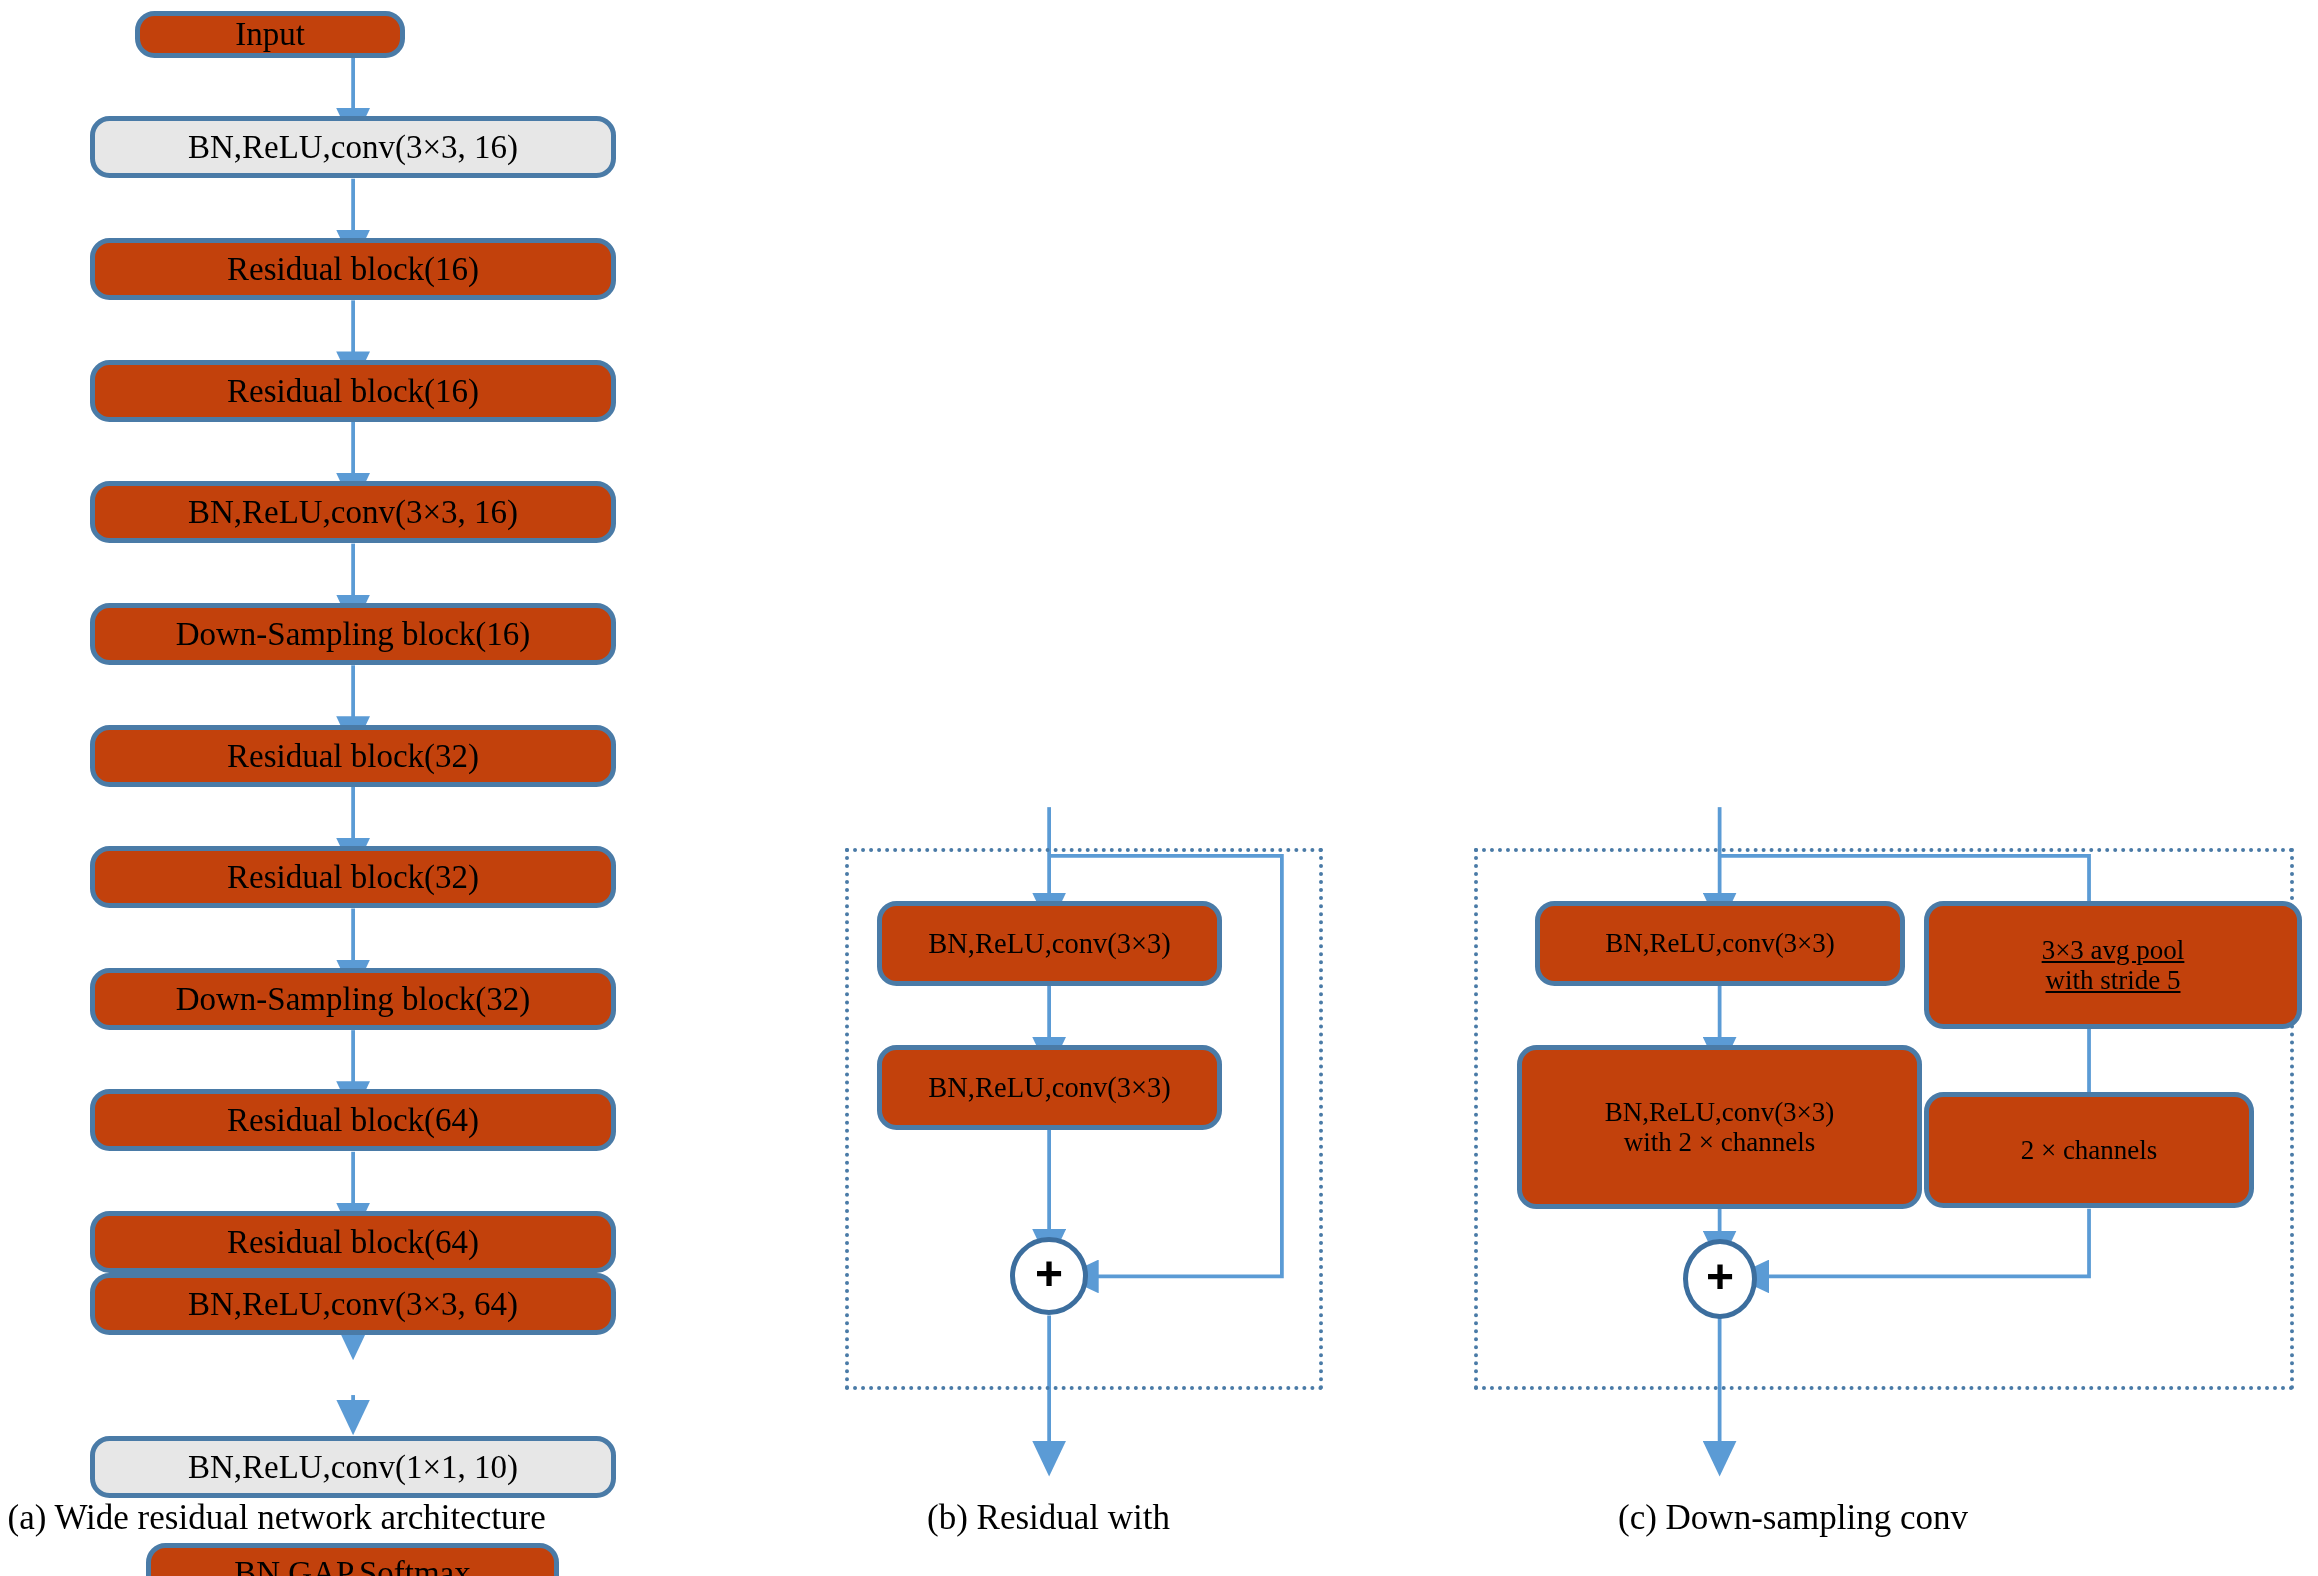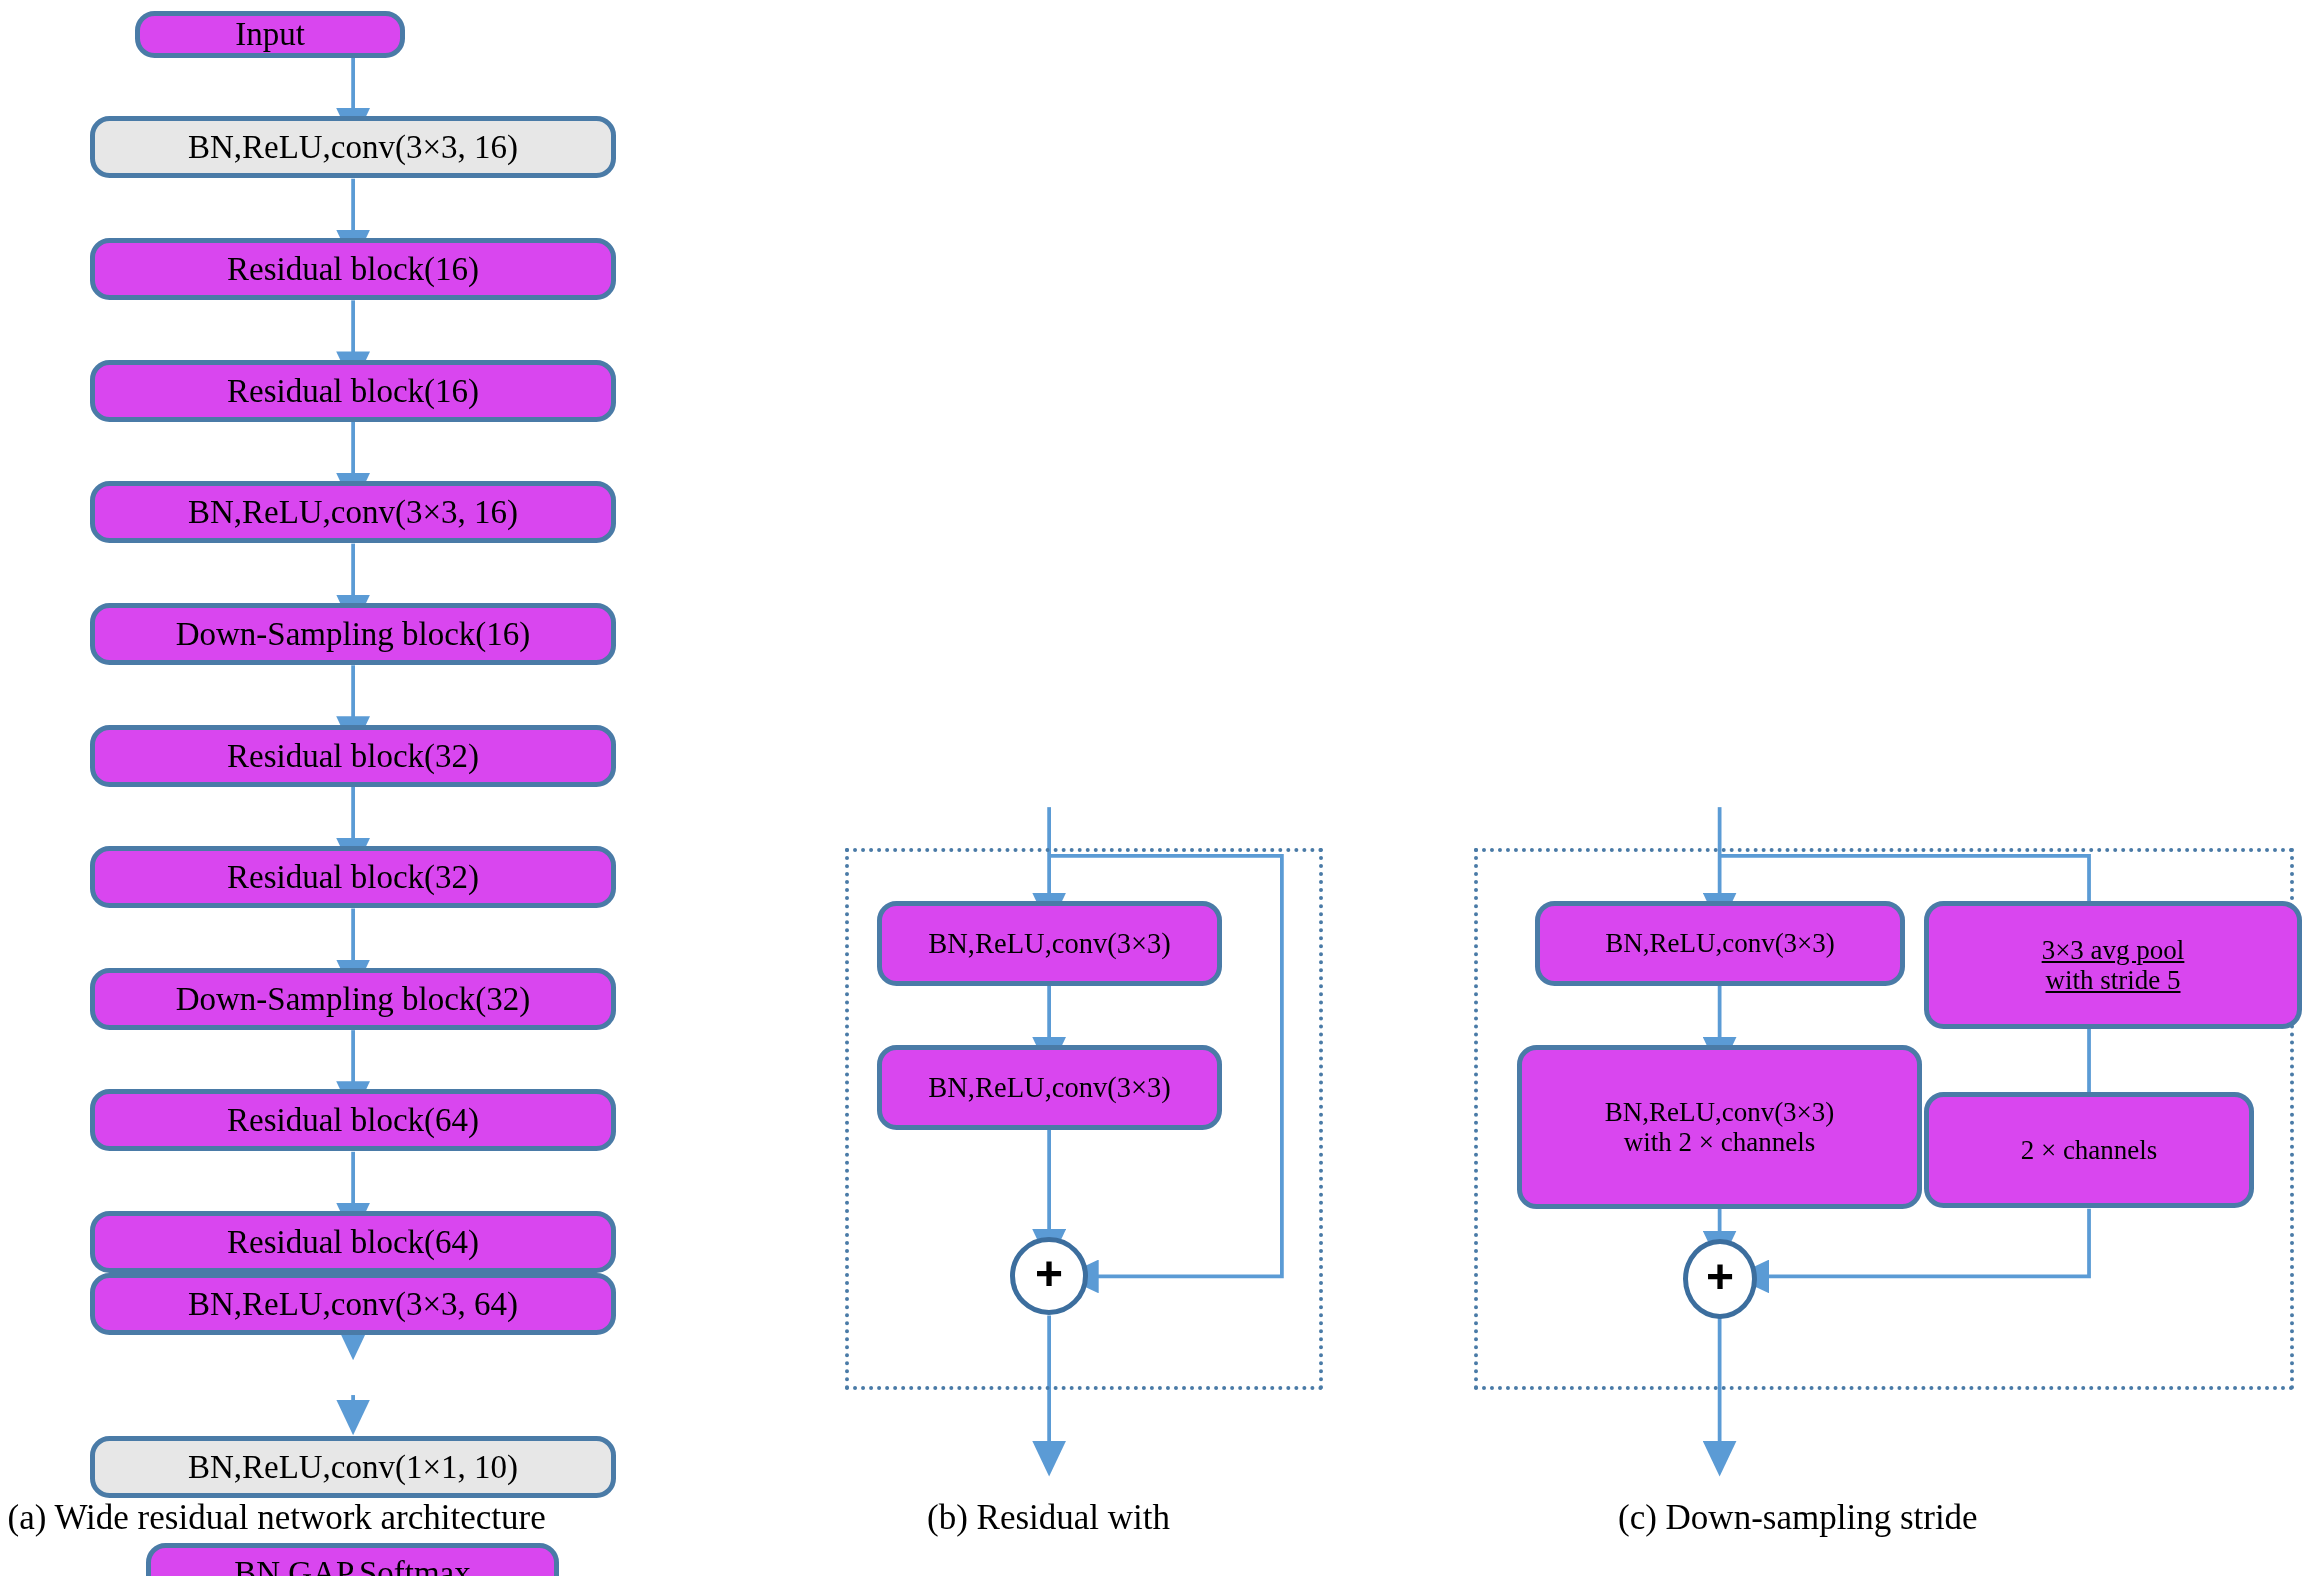--- a/index.html
+++ b/index.html
@@ -10,21 +10,21 @@
   }
   #stage{position:absolute;left:0;top:0;width:2319px;height:1576px;}
   svg.wires{position:absolute;left:0;top:0;width:2319px;height:1576px;pointer-events:none;}
 
   
   .node{
     position:absolute;
     box-sizing:border-box;
     border:5.3px solid #4A7BA7;
     border-radius:19.5px;
-    background:#d946ef;
+    background:#c2410c;
     display:flex;align-items:center;justify-content:center;
     text-align:center;
     line-height:1.12;
     z-index:3;
   }
   .node.shaded{background:#E7E7E7;}
   .node .txt{display:block;padding:0 7.5px;white-space:nowrap;}
   .node .txt.wrap{white-space:normal;}
 
   
@@ -226,17 +226,17 @@
     </div>
 
     <div class="node small" style="left:1924px;top:1092px;width:330px;height:116px;">
       <span class="txt">2 × channels</span>
     </div>
 
     <div class="plus" style="left:1683px;top:1239px;width:74px;height:80px;">
       <span>+</span>
     </div>
 
-    <div class="caption" style="left:1618px;top:1498px;">(c) Down-sampling stride</div>
+    <div class="caption" style="left:1618px;top:1498px;">(c) Down-sampling conv</div>
   </div>
 
 </div>
 
 
 </body></html>

